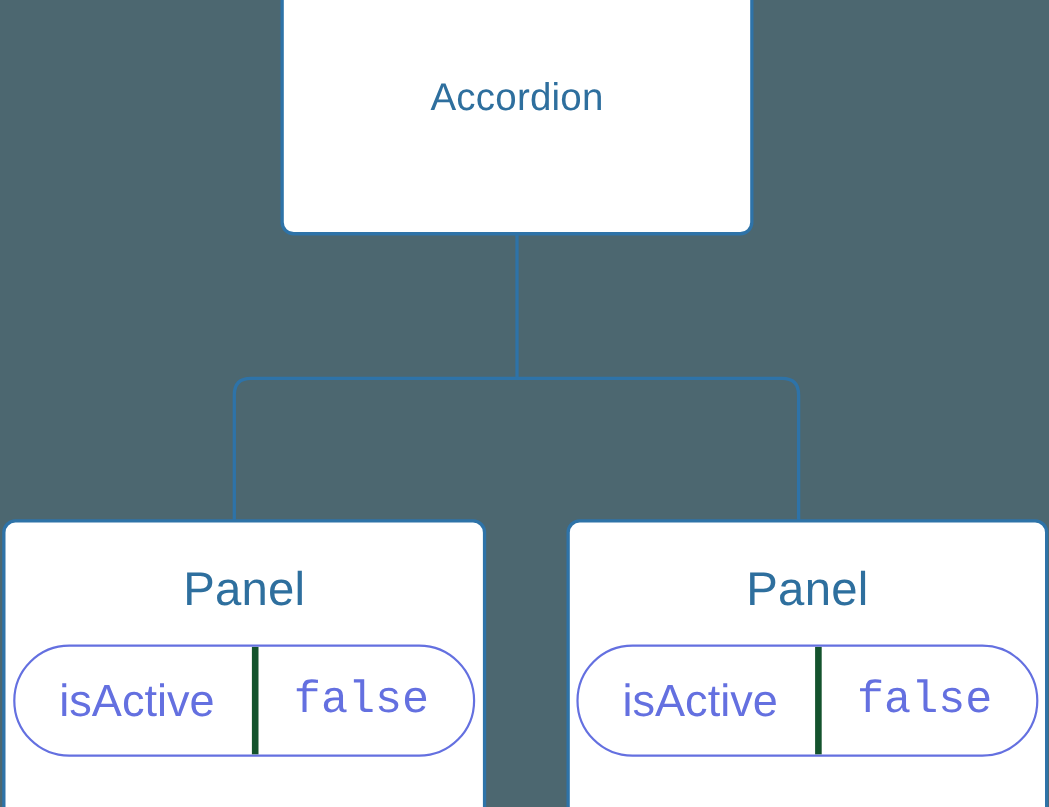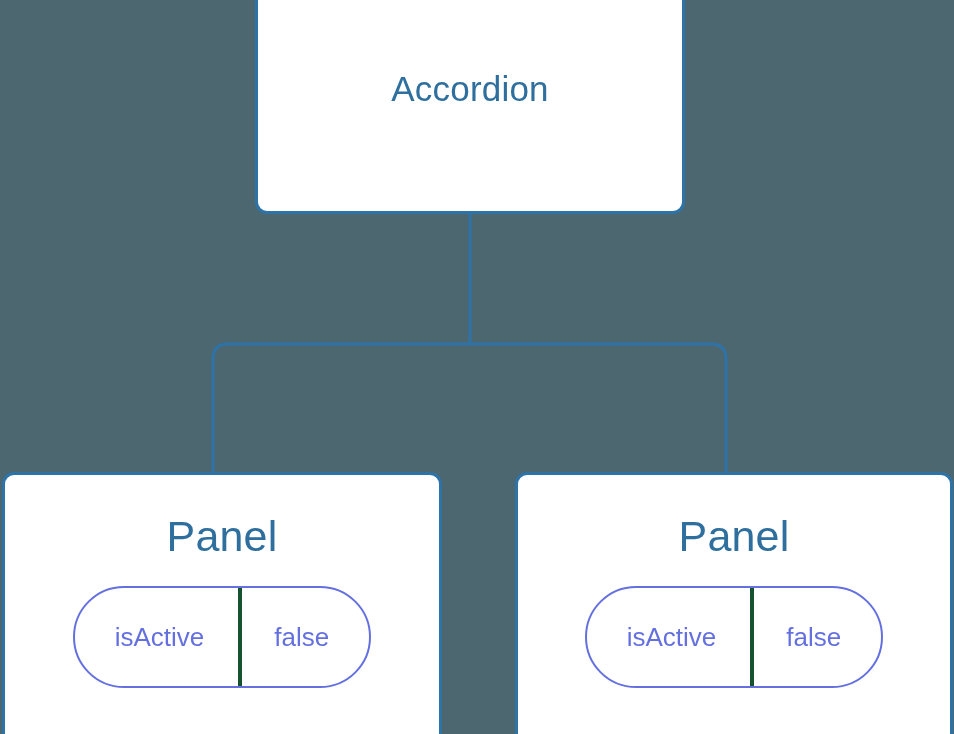--- a/index.html
+++ b/index.html
@@ -81,31 +81,32 @@
     height: 102px;
     box-sizing: border-box;
     overflow: hidden;
     background: #ffffff;
   }
   .pill-cell {
     display: flex;
     align-items: center;
     justify-content: center;
     color: #6470e0;
-    font-size: 26px;
+    font-size: 41px;
     line-height: 1;
     white-space: nowrap;
     box-sizing: border-box;
   }
   .pill-key {
     padding: 0 34px 0 40px;
   }
   .pill-val {
     padding: 0 40px 0 32px;
-    border-left: 4px solid #14532d;
+    border-left: 6px solid #14532d;
+    font-family: Liberation Mono, monospace;
   }
 </style>
 </head>
 <body>
 
 <div id="stage">
 
   <svg id="edges" viewBox="0 0 954 734" width="954" height="734" aria-hidden="true">
 
     <path d="M 470 211 L 470 344" fill="none" stroke="#2e73a8" stroke-width="3"></path>

